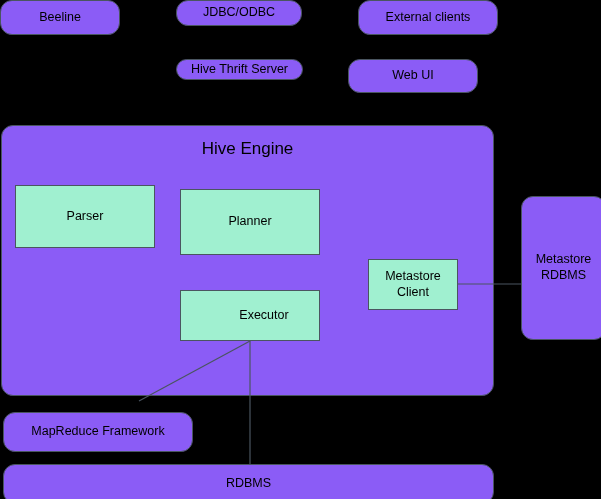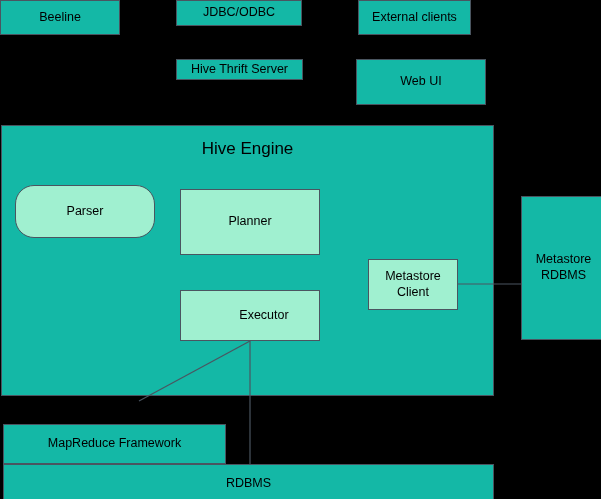--- a/index.html
+++ b/index.html
@@ -22,21 +22,22 @@
     display: flex;
     align-items: center;
     justify-content: center;
     text-align: center;
     color: #000000;
     font-size: 12.5px;
     line-height: 1.25;
     white-space: pre-line;
   }
   .blue {
-    background: #14b8a6;
+    background: #8b5cf6;
+    border-radius: 12px;
   }
   .green {
     background: #a0f0d0;
   }
   .container-label {
     position: absolute;
     box-sizing: border-box;
     display: flex;
     align-items: flex-start;
     justify-content: center;
@@ -69,33 +70,33 @@
   </svg>
 
   <div class="box blue" style="left:0px; top:0px; width:120px; height:35px;">
     <span>Beeline</span>
   </div>
 
   <div class="box blue" style="left:176px; top:0px; width:126px; height:26px;">
     <span>JDBC/ODBC</span>
   </div>
 
-  <div class="box blue" style="left:358px; top:0px; width:113px; height:35px;">
+  <div class="box blue" style="left:358px; top:0px; width:140px; height:35px;">
     <span>External clients</span>
   </div>
 
   <div class="box blue" style="left:176px; top:59px; width:127px; height:21px;">
     <span>Hive Thrift Server</span>
   </div>
 
-  <div class="box blue" style="left:348px; top:59px; width:130px; height:46px;margin-left:8px;">
+  <div class="box blue" style="left:348px; top:59px; width:130px; height:34px;">
     <span>Web UI</span>
   </div>
 
-  <div class="box green" style="left:15px; top:185px; width:140px; height:53px;border-radius:19px;">
+  <div class="box green" style="left:15px; top:185px; width:140px; height:63px;">
     <span>Parser</span>
   </div>
 
   <div class="box green" style="left:180px; top:189px; width:140px; height:66px;">
     <span>Planner</span>
   </div>
 
 
   <div class="box green" style="left:368px; top:259px; width:90px; height:51px;">
     <span>Metastore
@@ -104,21 +105,21 @@
 
   <div class="box green" style="left:180px; top:290px; width:140px; height:51px;padding-left:28px;">
     <span>Executor</span>
   </div>
 
   <div class="box blue" style="left:521px; top:196px; width:85px; height:144px;">
     <span>Metastore
 RDBMS</span>
   </div>
 
-  <div class="box blue" style="left:3px; top:412px; width:223px; height:40px;margin-top:12px;">
+  <div class="box blue" style="left:3px; top:412px; width:190px; height:40px;">
     <span>MapReduce Framework</span>
   </div>
 
   <div class="box blue" style="left:3px; top:464px; width:491px; height:40px;">
     <span>RDBMS</span>
   </div>
 
 </div>
 
 </body></html>

